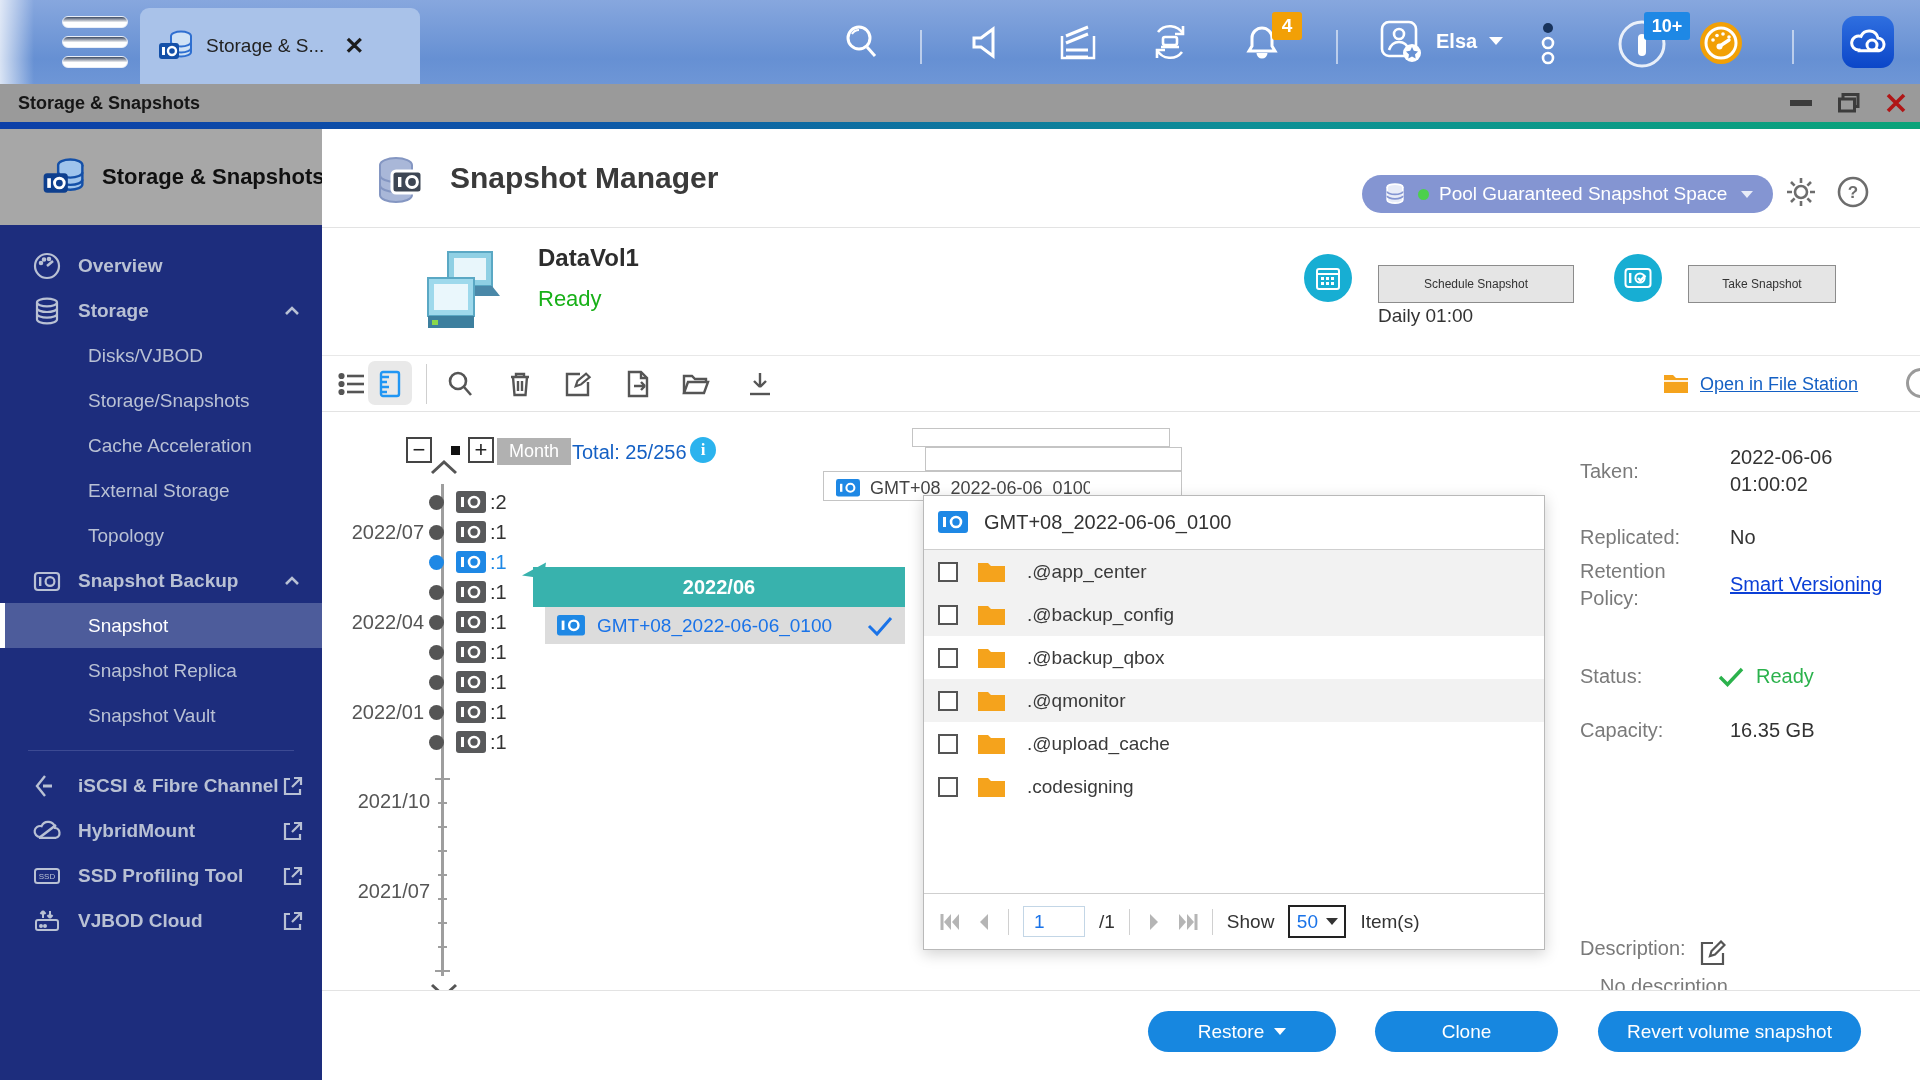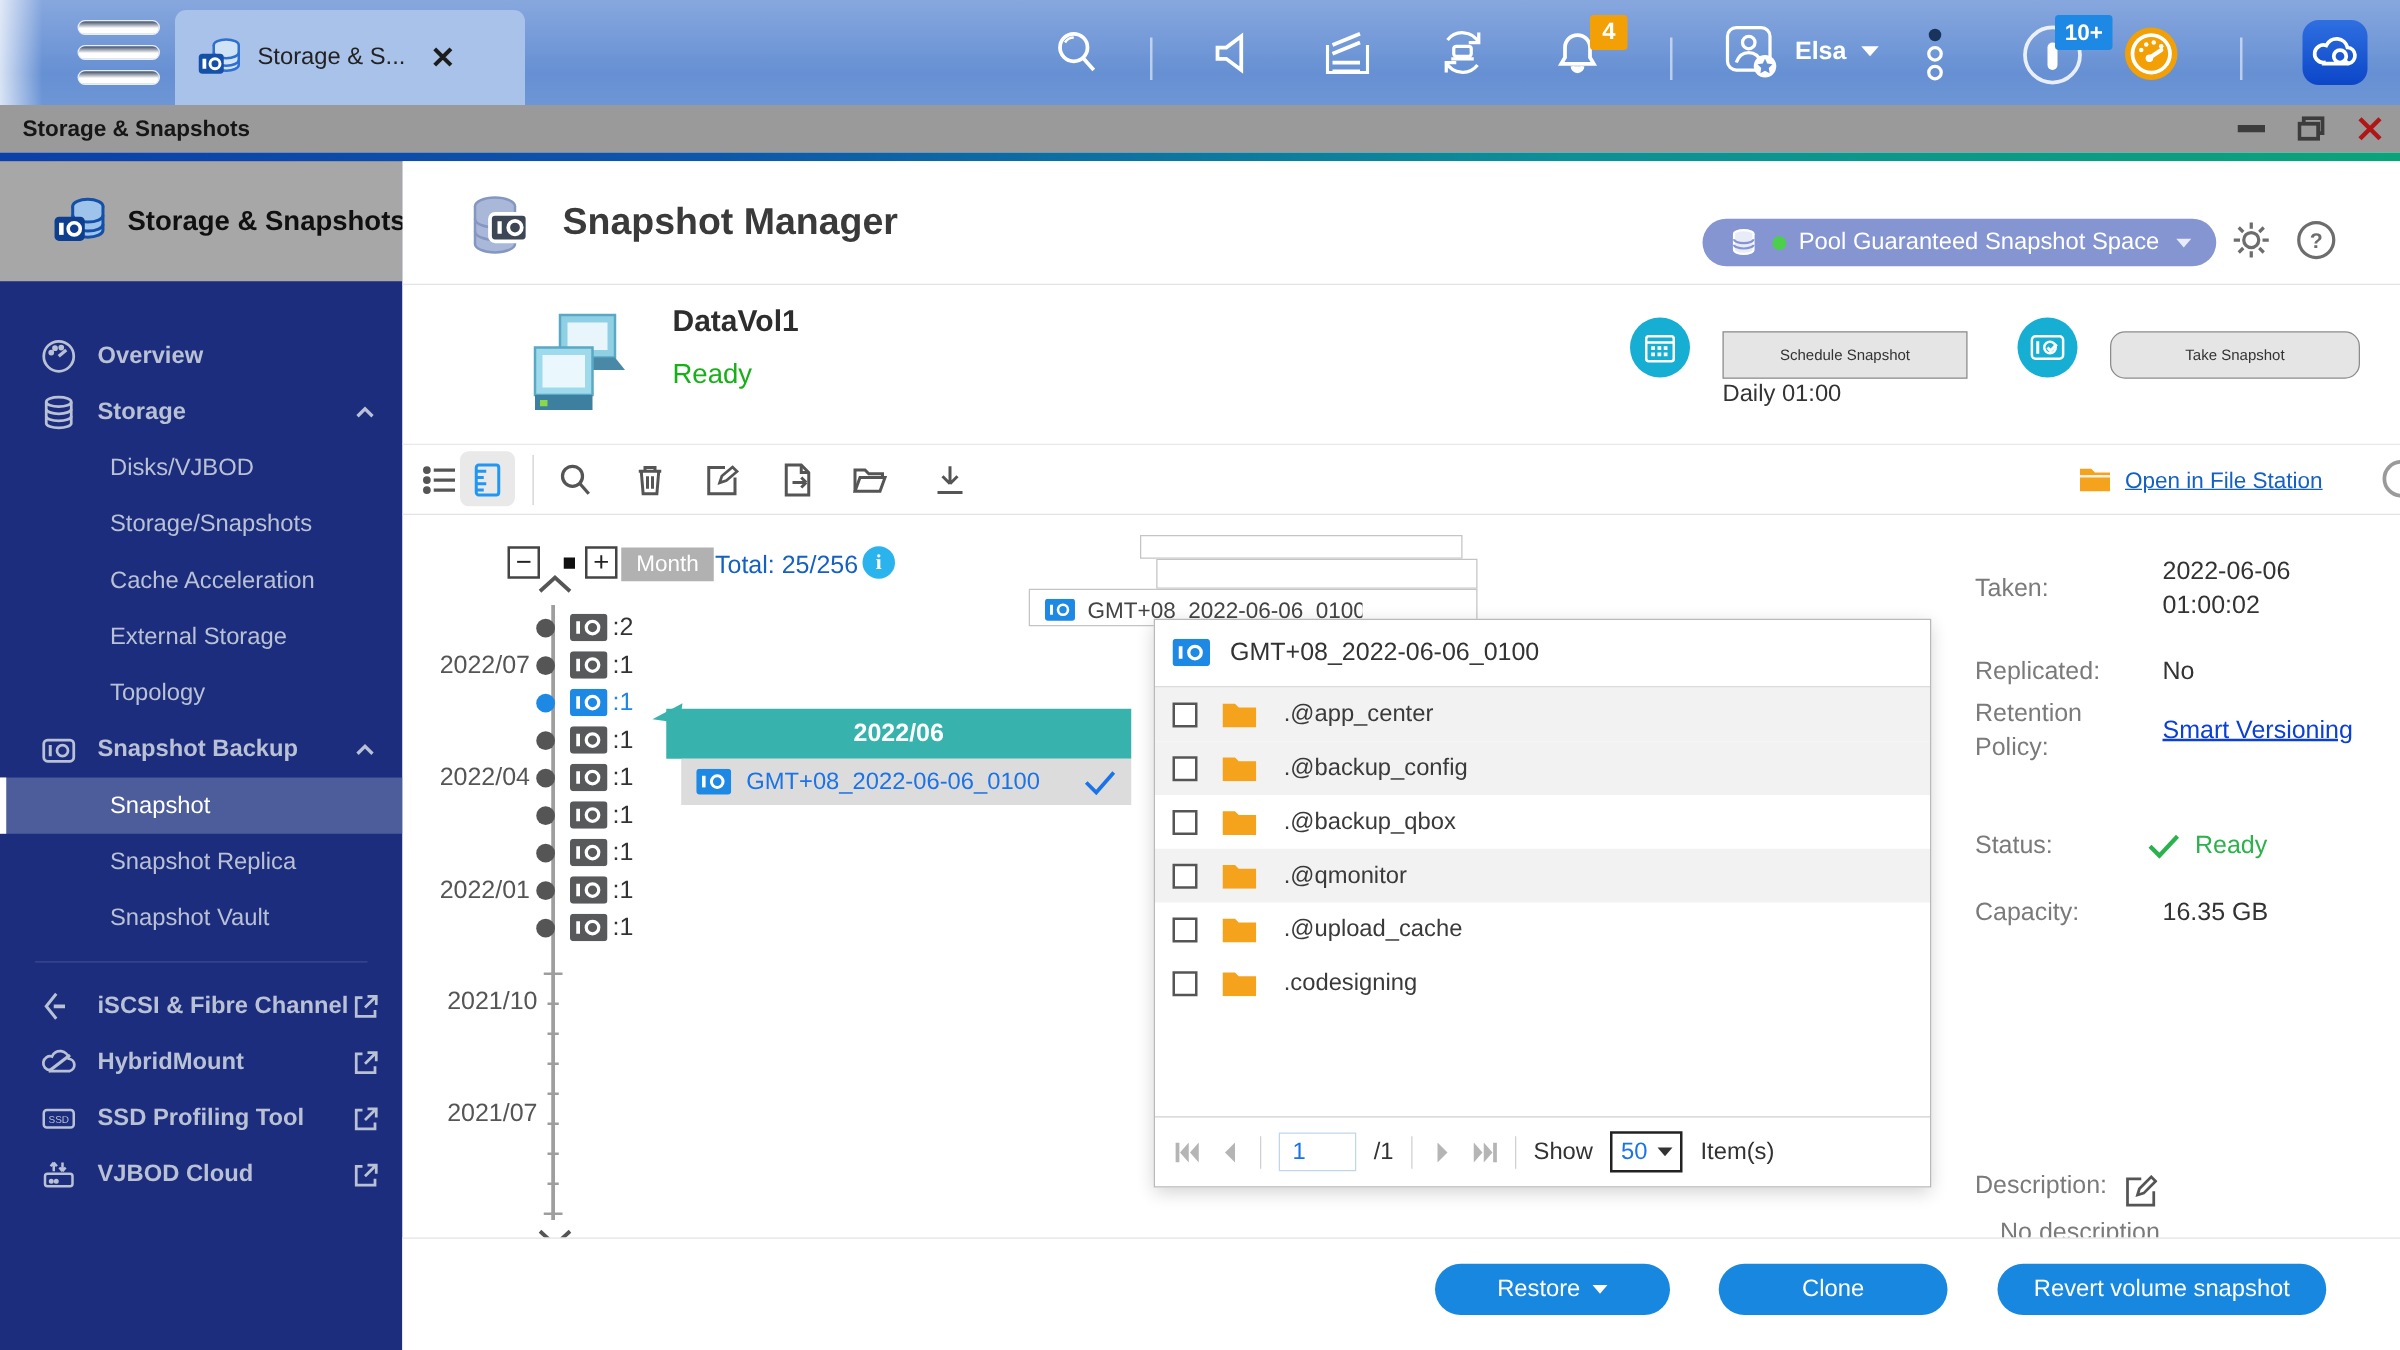--- a/index.html
+++ b/index.html
@@ -39,21 +39,21 @@
     display:flex; align-items:center; padding:0 18px; }
   .titlebar .wtitle { font-size:18px; color:#161616; font-weight:600; }
   .winctrl { position:absolute; top:0; height:38px; display:flex; align-items:center; gap:26px; right:14px; }
   .grad-line { position:absolute; left:0; top:122px; width:1920px; height:7px;
     background:linear-gradient(90deg,#0c3fa8 0%,#0e57a8 30%,#0d8f96 65%,#0aa379 100%); }
 
   
   .sidebar { position:absolute; left:0; top:129px; width:322px; height:951px; background:#1d2d7d; }
   .side-head { height:96px; background:#a7a7a7; display:flex; align-items:center; gap:16px; padding:0 0 0 40px; }
   .side-head .side-title { font-size:22px; color:#101010; font-weight:600; white-space:nowrap; }
-  .nav { position:absolute; left:0; top:133px; width:322px; }
+  .nav { position:absolute; left:0; top:114px; width:322px; }
   .nav-item { position:relative; height:45px; display:flex; align-items:center; color:#b9c1d4; cursor:pointer; }
   .nav-item .nico { width:30px; height:30px; margin:0 16px 0 32px; flex:0 0 auto; color:#b9c1d4; }
   .nav-item .nlabel { font-size:19px; font-weight:bold; white-space:nowrap; }
   .nav-sub { padding-left:88px; font-weight:normal; }
   .nav-sub .nlabel { font-weight:normal; font-size:19px; }
   .nav-item.sel { background:#4d5c9b; color:#fff; }
   .nav-item.sel::before { content:""; position:absolute; left:0; top:0; width:5px; height:45px; background:#fff; }
   .nav-chev { position:absolute; right:20px; width:20px; height:20px; color:#b9c1d4; }
   .nav-ext { position:absolute; right:18px; width:22px; height:22px; color:#b9c1d4; }
   .nav-div { height:1px; background:#3c4a93; margin:12px 28px; }
@@ -526,21 +526,21 @@
         <span>Schedule Snapshot</span>
       </div>
       <span class="circle-teal" style="left:1292px; top:26px;">
         <svg width="28" height="24" viewBox="0 0 28 24" fill="none" stroke="#fff" stroke-width="2">
             <rect x="1.5" y="3" width="25" height="18" rx="3"></rect>
             <rect x="5" y="7" width="2.4" height="10" fill="#fff" stroke="none"></rect>
             <circle cx="16" cy="12" r="4.6"></circle>
             <path d="M14 12l2.4 2.6 5-5.2" stroke-width="2.4"></path>
           </svg>
       </span>
-      <div class="btn-gray" style="left:1366px; top:37px; width:200px;border-radius:12px;">
+      <div class="btn-gray" style="left:1366px; top:37px; width:148px;">
         <span>Take Snapshot</span>
       </div>
     </div>
     <span class="sched-info">Daily 01:00</span>
 
     <div class="toolbar">
       <span class="t-ico" style="left:16px">
         <svg viewBox="0 0 28 28" fill="none" stroke="currentColor" stroke-width="2.6">
             <circle cx="3.5" cy="6" r="1.8" fill="currentColor"></circle>
             <path d="M9 6h17"></path>

